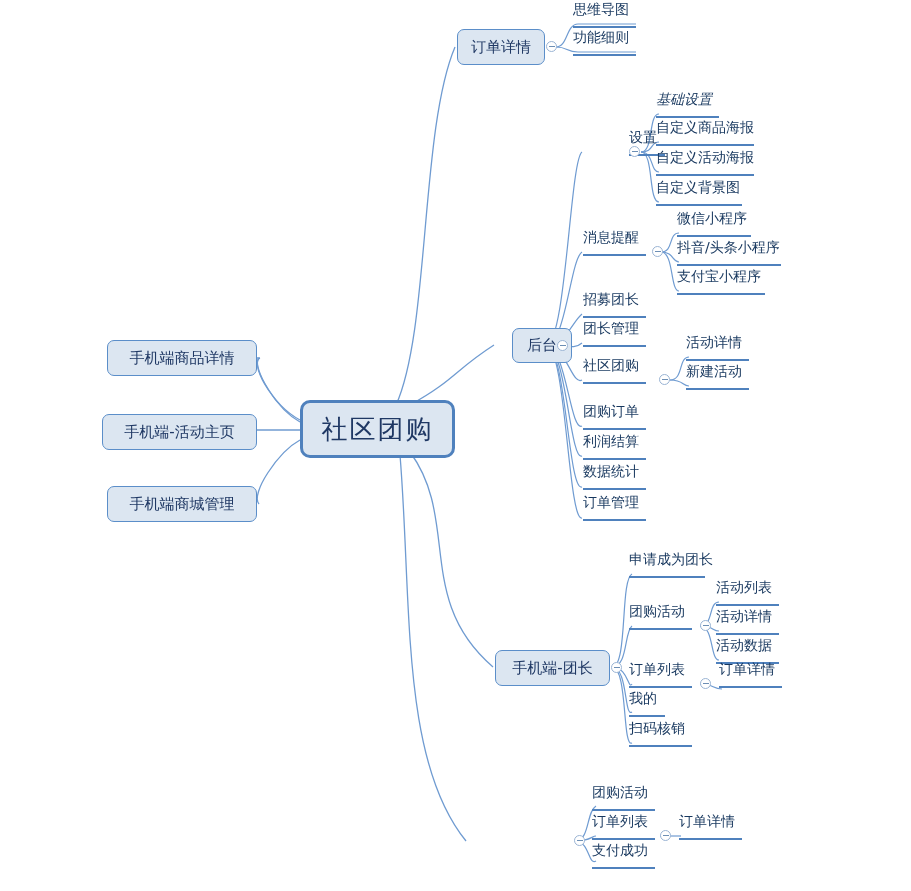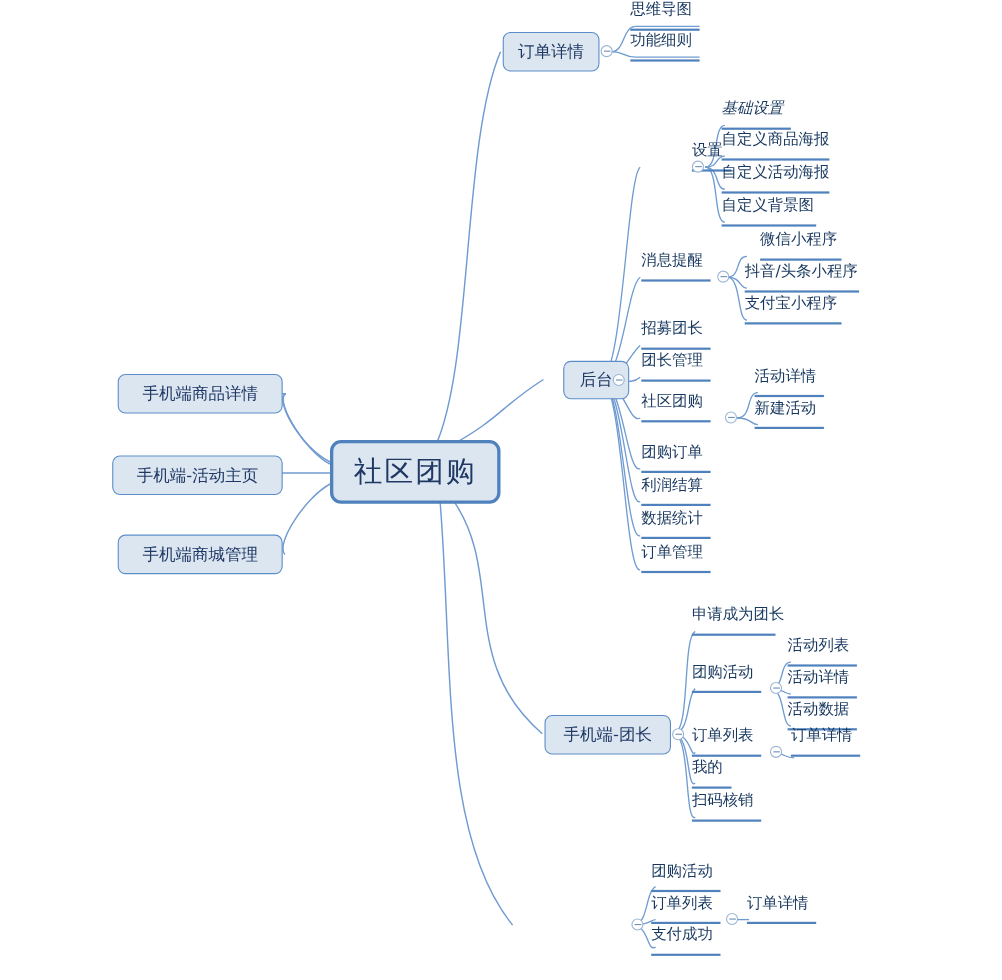--- a/index.html
+++ b/index.html
@@ -212,21 +212,21 @@
   </div>
   <div class="node-leaf" style="left:656px; top:186px; width:86px; height:20px;">
     <span>自定义背景图</span>
   </div>
 
   <div class="node-leaf" style="left:583px; top:236px; width:63px; height:20px;">
     <span>消息提醒</span>
   </div>
   <div class="toggle" style="left:652px; top:246px;"></div>
 
-  <div class="node-leaf" style="left:677px; top:217px; width:74px; height:20px;margin-left:14px;">
+  <div class="node-leaf" style="left:677px; top:217px; width:74px; height:20px;">
     <span>微信小程序</span>
   </div>
   <div class="node-leaf" style="left:677px; top:246px; width:104px; height:20px;">
     <span>抖音/头条小程序</span>
   </div>
   <div class="node-leaf" style="left:677px; top:275px; width:88px; height:20px;">
     <span>支付宝小程序</span>
   </div>
 
   <div class="node-leaf" style="left:583px; top:298px; width:63px; height:20px;">

